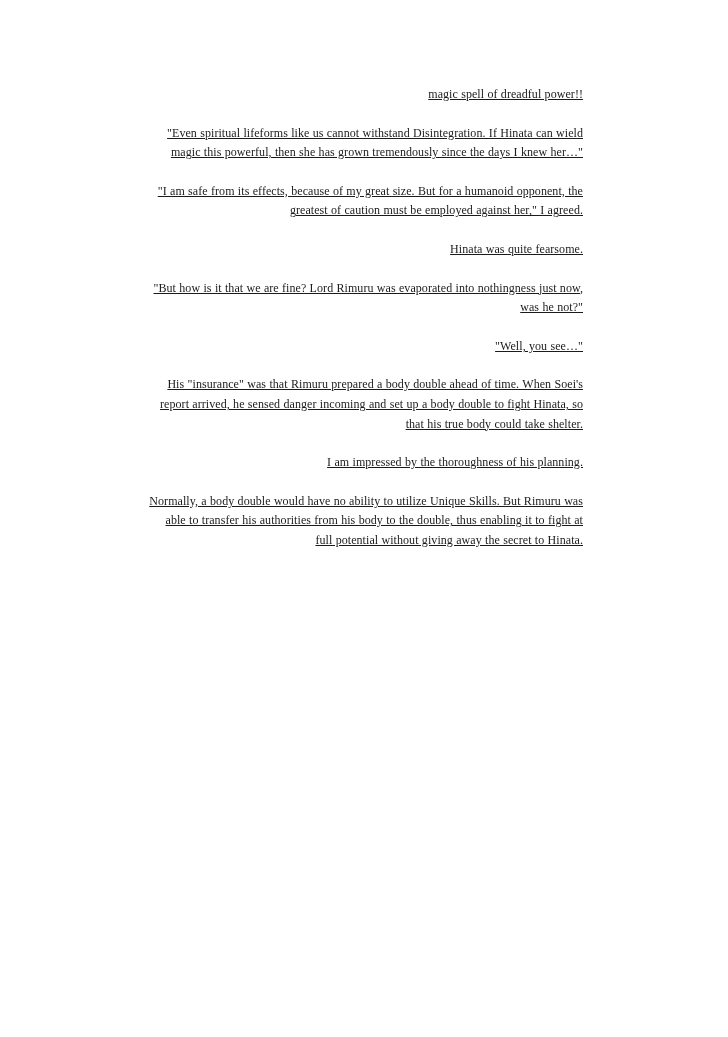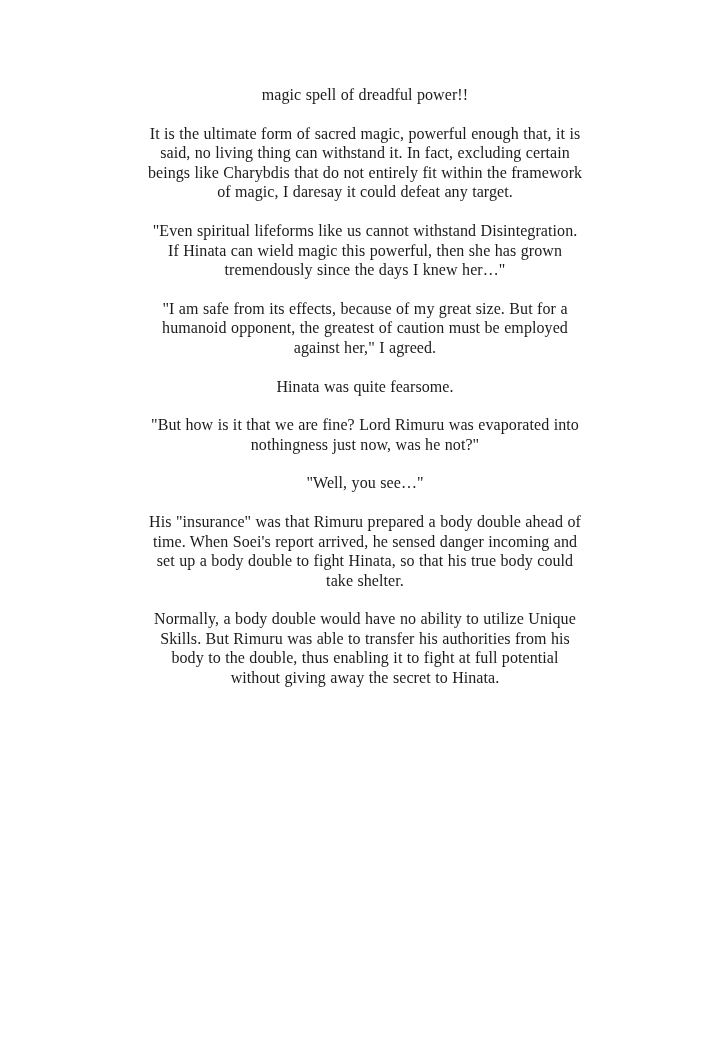--- a/index.html
+++ b/index.html
@@ -22,39 +22,40 @@
     box-sizing: border-box;
   }
   .text-column {
     position: absolute;
     left: 147px;
     top: 85px;
     width: 436px;
   }
   .para {
     margin: 0 0 19px 0;
-    font-size: 16px;
+    font-size: 12px;
     line-height: 19.6px;
-    text-align: center;
+    text-align: right;
     letter-spacing: 0.005em;
     word-spacing: 0.02em;
     color: #1b1b1b;
+    text-decoration: underline;
   }
   .para:last-child {
     margin-bottom: 0;
   }
 </style>
 </head>
 <body>
 
 <div class="page">
   <div class="text-column">
     <p class="para">magic spell of dreadful power!!</p>
-    <p class="para">It is the ultimate form of sacred magic, powerful enough that, it is said, no living thing can withstand it. In fact, excluding certain beings like Charybdis that do not entirely fit within the framework of magic, I daresay it could defeat any target.</p>
     <p class="para">"Even spiritual lifeforms like us cannot withstand Disintegration. If Hinata can wield magic this powerful, then she has grown tremendously since the days I knew her…"</p>
     <p class="para">"I am safe from its effects, because of my great size. But for a humanoid opponent, the greatest of caution must be employed against her," I agreed.</p>
     <p class="para">Hinata was quite fearsome.</p>
     <p class="para">"But how is it that we are fine? Lord Rimuru was evaporated into nothingness just now, was he not?"</p>
     <p class="para">"Well, you see…"</p>
     <p class="para">His "insurance" was that Rimuru prepared a body double ahead of time. When Soei's report arrived, he sensed danger incoming and set up a body double to fight Hinata, so that his true body could take shelter.</p>
+    <p class="para">I am impressed by the thoroughness of his planning.</p>
     <p class="para">Normally, a body double would have no ability to utilize Unique Skills. But Rimuru was able to transfer his authorities from his body to the double, thus enabling it to fight at full potential without giving away the secret to Hinata.</p>
   </div>
 </div>
 
 </body></html>

